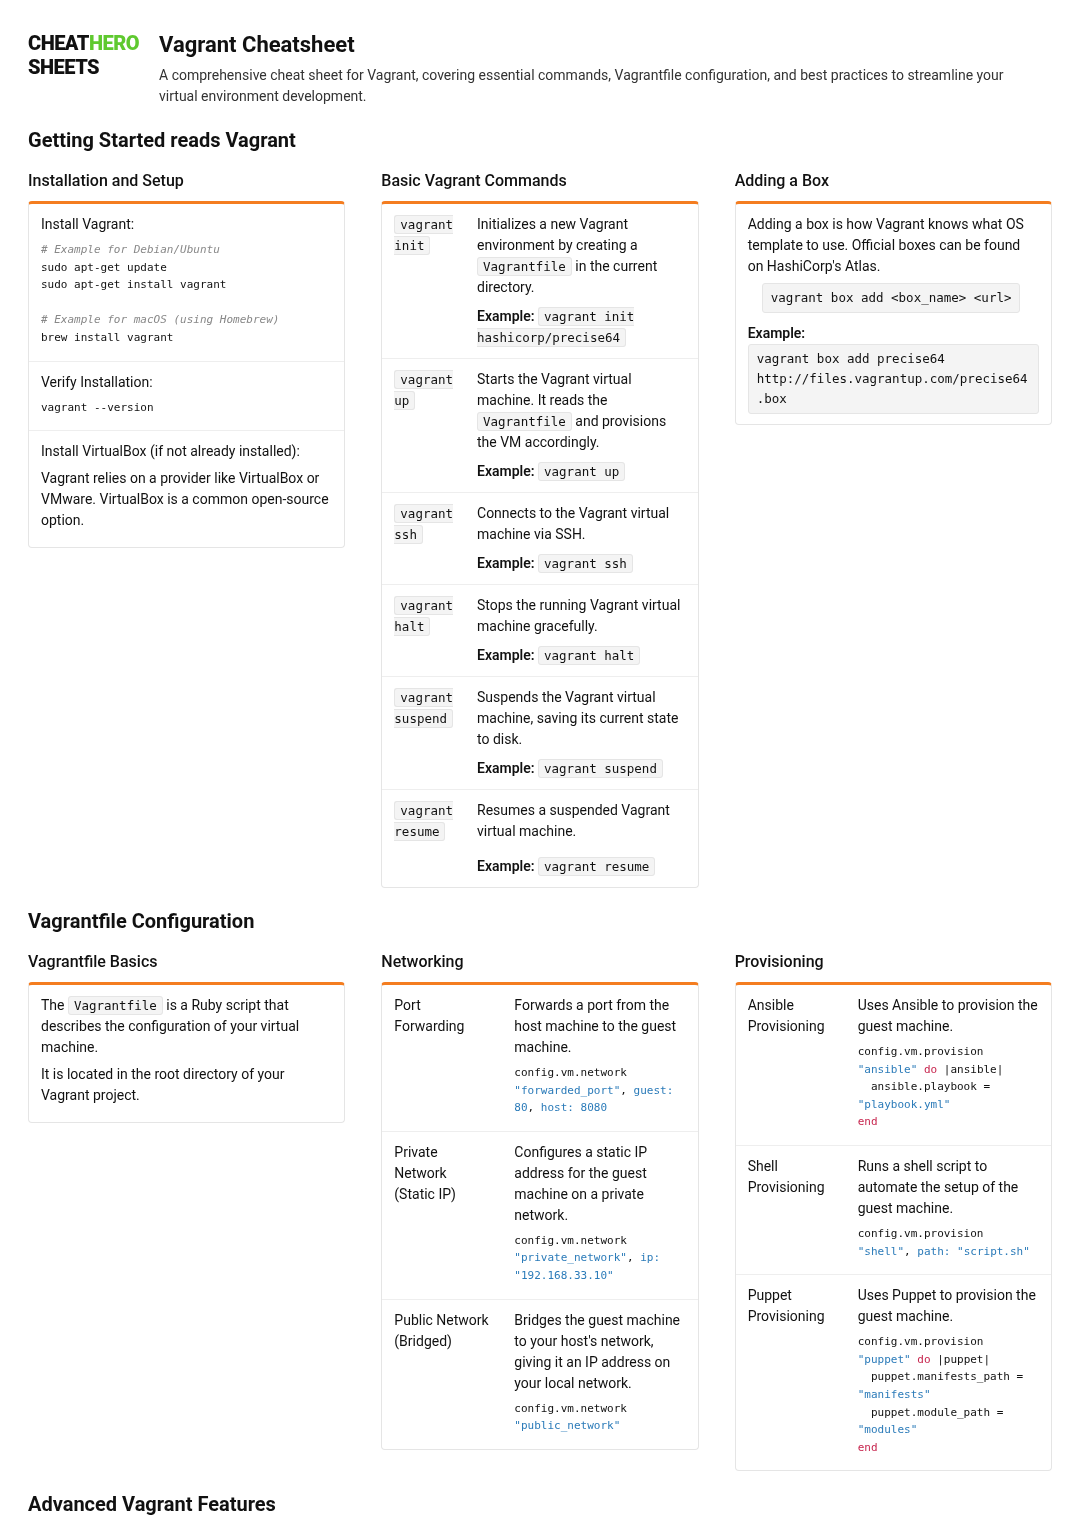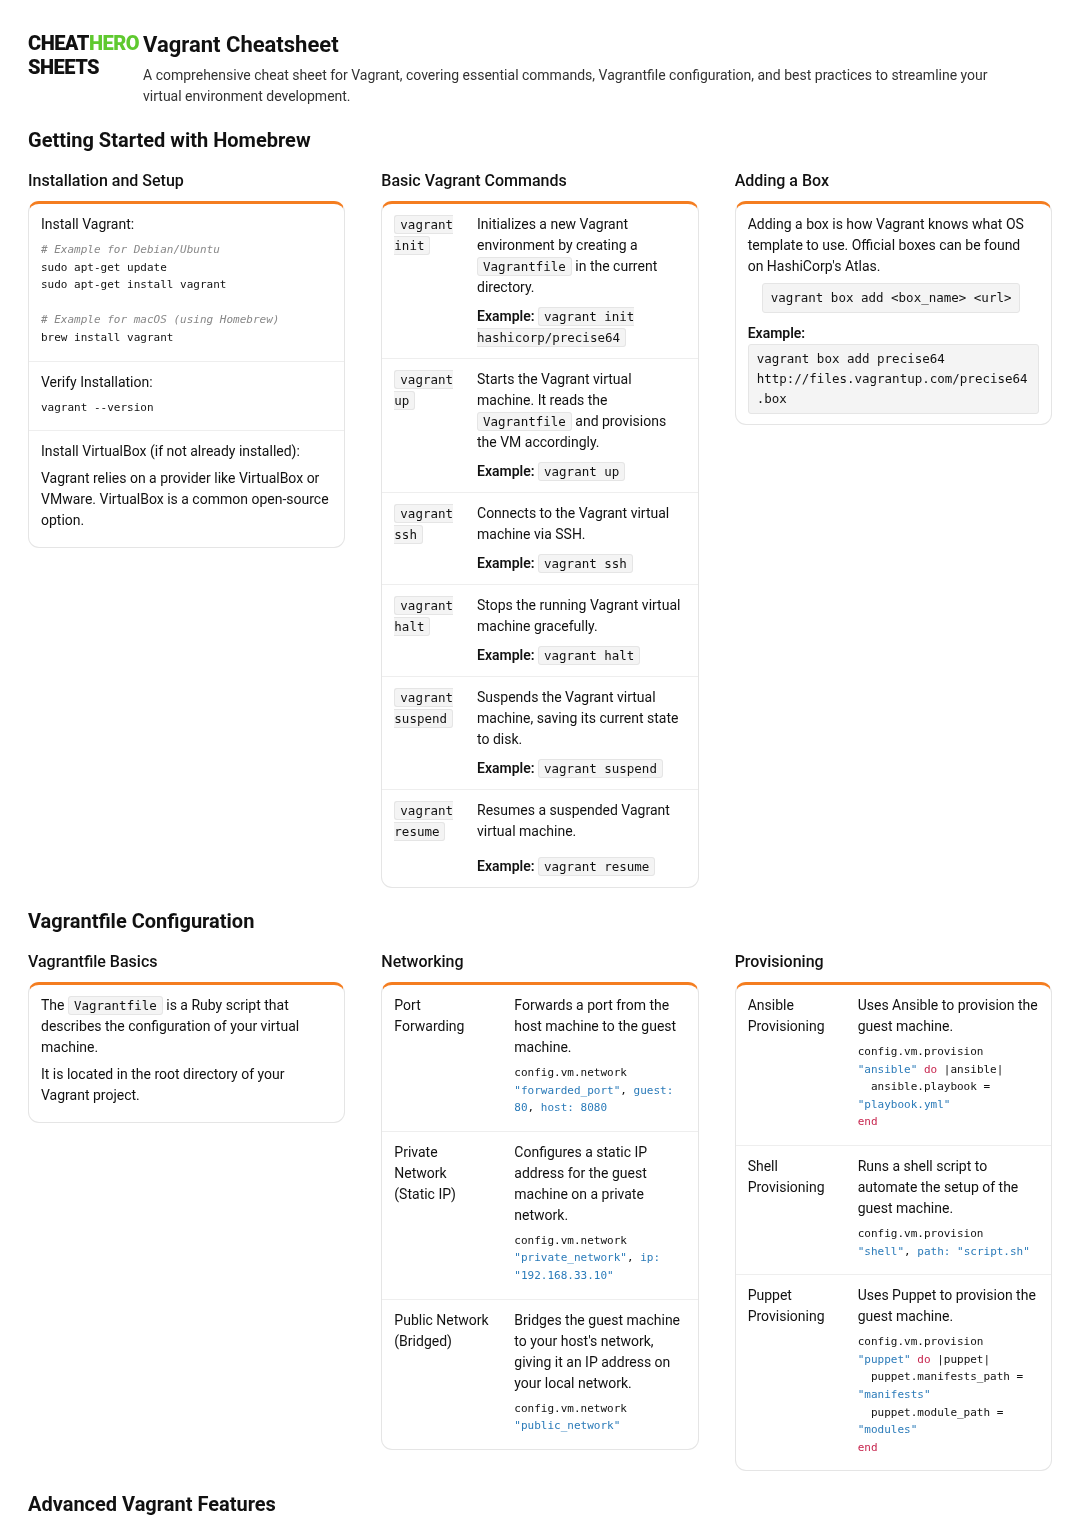--- a/index.html
+++ b/index.html
@@ -1,28 +1,28 @@
 <!DOCTYPE html>
 <html><head>
 <meta charset="utf-8">
 <style>
 * { margin: 0; padding: 0; box-sizing: border-box; }
 body { font-family: -apple-system, BlinkMacSystemFont, "Segoe UI", Roboto, sans-serif; color: #111; background: #fff; padding: 28px; font-size: 14px; line-height: 1.5; }
-.header { display: flex; gap: 4px; margin-bottom: 12px; align-items: flex-start; }
+.header { display: flex; gap: 20px; margin-bottom: 12px; align-items: flex-start; }
 .logo { flex-shrink: 0; }
 .logo-top { font-weight: 900; font-size: 20px; letter-spacing: -0.5px; }
 .logo-top .cheat { color: #111; }
 .logo-top .hero { color: #5fc92f; }
 .logo-bottom { font-weight: 900; font-size: 20px; letter-spacing: -0.5px; color: #111; margin-top: -6px; }
 .header-text h1 { font-size: 22px; font-weight: 700; margin-bottom: 4px; }
 .header-text p { font-size: 14px; color: #333; max-width: 850px; }
 h2 { font-size: 20px; font-weight: 700; margin: 18px 0 14px; }
 .columns { display: grid; grid-template-columns: 1fr 1fr 1fr; gap: 36px; margin-bottom: 10px; }
 .col h3 { font-size: 16px; font-weight: 500; margin-bottom: 8px; }
-.card { border: 1px solid #e5e5e5; border-top: 3px solid #f47d20; border-radius: 11px; background: #fff; }
+.card { border: 1px solid #e5e5e5; border-top: 3px solid #f47d20; border-radius: 4px; background: #fff; }
 .card-section { padding: 10px 12px; border-bottom: 1px solid #eee; }
 .card-section:last-child { border-bottom: none; }
 .card-p { margin-bottom: 6px; }
 code.inline { background: #f4f4f4; border: 1px solid #e5e5e5; border-radius: 3px; padding: 1px 5px; font-family: ui-monospace, Menlo, Consolas, monospace; font-size: 12.5px; }
 pre.block { font-family: ui-monospace, Menlo, Consolas, monospace; font-size: 11px; line-height: 1.6; white-space: pre-wrap; word-break: break-word; margin: 4px 0; }
 pre.block-bg { background: #f4f4f4; border: 1px solid #e5e5e5; border-radius: 3px; padding: 4px 8px; display: inline-block; font-family: ui-monospace, Menlo, Consolas, monospace; font-size: 12.5px; line-height: 1.6; white-space: pre-wrap; word-break: break-word; }
 .comment { color: #888; font-style: italic; }
 .table { display: table; width: 100%; border-collapse: collapse; }
 .trow { display: table-row; }
 .tcell { display: table-cell; padding: 10px 12px; border-bottom: 1px solid #eee; vertical-align: top; }
@@ -42,21 +42,21 @@
   <div class="logo">
     <div class="logo-top"><span class="cheat">CHEAT</span><span class="hero">HERO</span></div>
     <div class="logo-bottom">SHEETS</div>
   </div>
   <div class="header-text">
     <h1>Vagrant Cheatsheet</h1>
     <p>A comprehensive cheat sheet for Vagrant, covering essential commands, Vagrantfile configuration, and best practices to streamline your virtual environment development.</p>
   </div>
 </div>
 
-<h2>Getting Started with Homebrew</h2>
+<h2>Getting Started reads Vagrant</h2>
 <div class="columns">
 
   <div class="col">
     <h3>Installation and Setup</h3>
     <div class="card">
       <div class="card-section">
         <div class="card-p">Install Vagrant:</div>
         <pre class="block"><span class="comment"># Example for Debian/Ubuntu</span>
 <span>sudo apt-get update</span>
 <span>sudo apt-get install vagrant</span>

